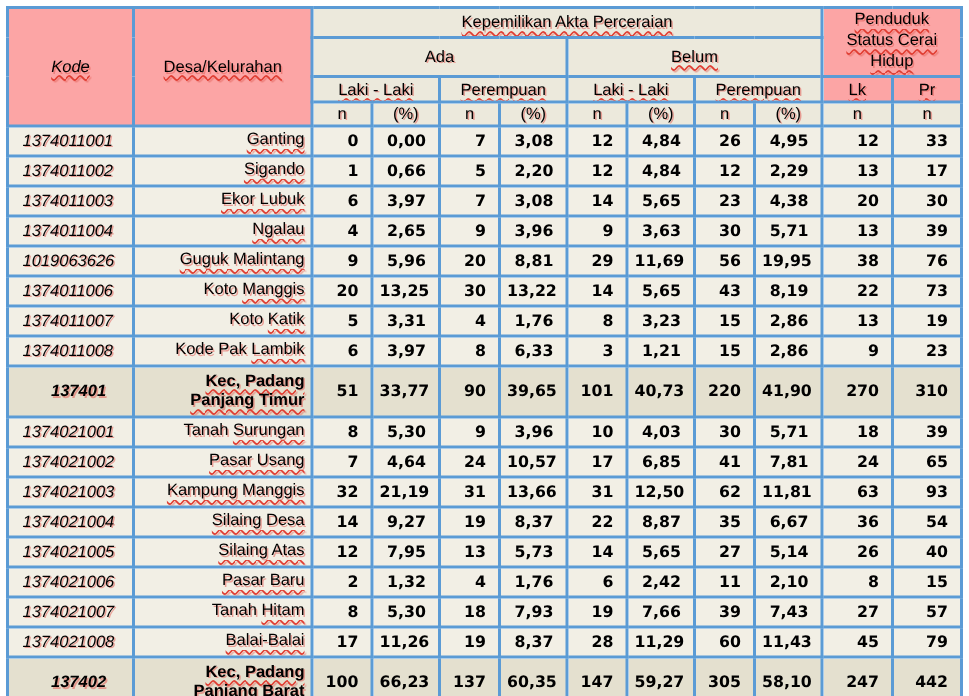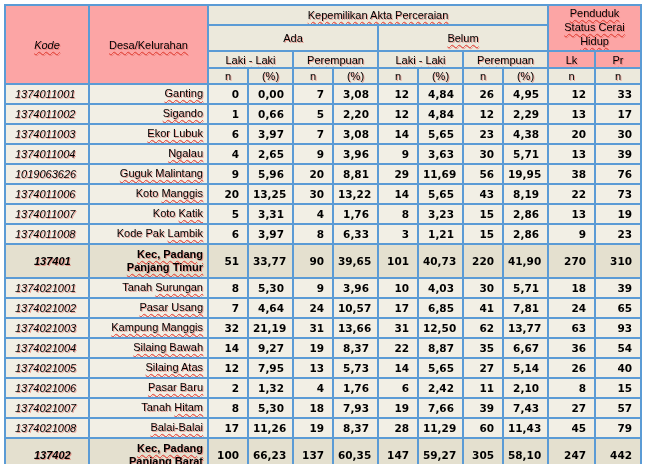--- a/index.html
+++ b/index.html
@@ -255,27 +255,27 @@
         <tr class="data">
     <td class="kode"><span class="rs">1374021003</span></td>
     <td class="name"><span class="rs plain"></span><span class="rs flag flagged">Kampung Manggis</span></td>
     <td class="num">32</td>
     <td class="num">21,19</td>
     <td class="num">31</td>
     <td class="num">13,66</td>
     <td class="num">31</td>
     <td class="num">12,50</td>
     <td class="num">62</td>
-    <td class="num">13,77</td>
+    <td class="num">11,81</td>
     <td class="num">63</td>
     <td class="num">93</td>
   </tr>
         <tr class="data">
     <td class="kode"><span class="rs">1374021004</span></td>
-    <td class="name"><span class="rs plain"></span><span class="rs flag flagged">Silaing Bawah</span></td>
+    <td class="name"><span class="rs plain"></span><span class="rs flag flagged">Silaing Desa</span></td>
     <td class="num">14</td>
     <td class="num">9,27</td>
     <td class="num">19</td>
     <td class="num">8,37</td>
     <td class="num">22</td>
     <td class="num">8,87</td>
     <td class="num">35</td>
     <td class="num">6,67</td>
     <td class="num">36</td>
     <td class="num">54</td>

